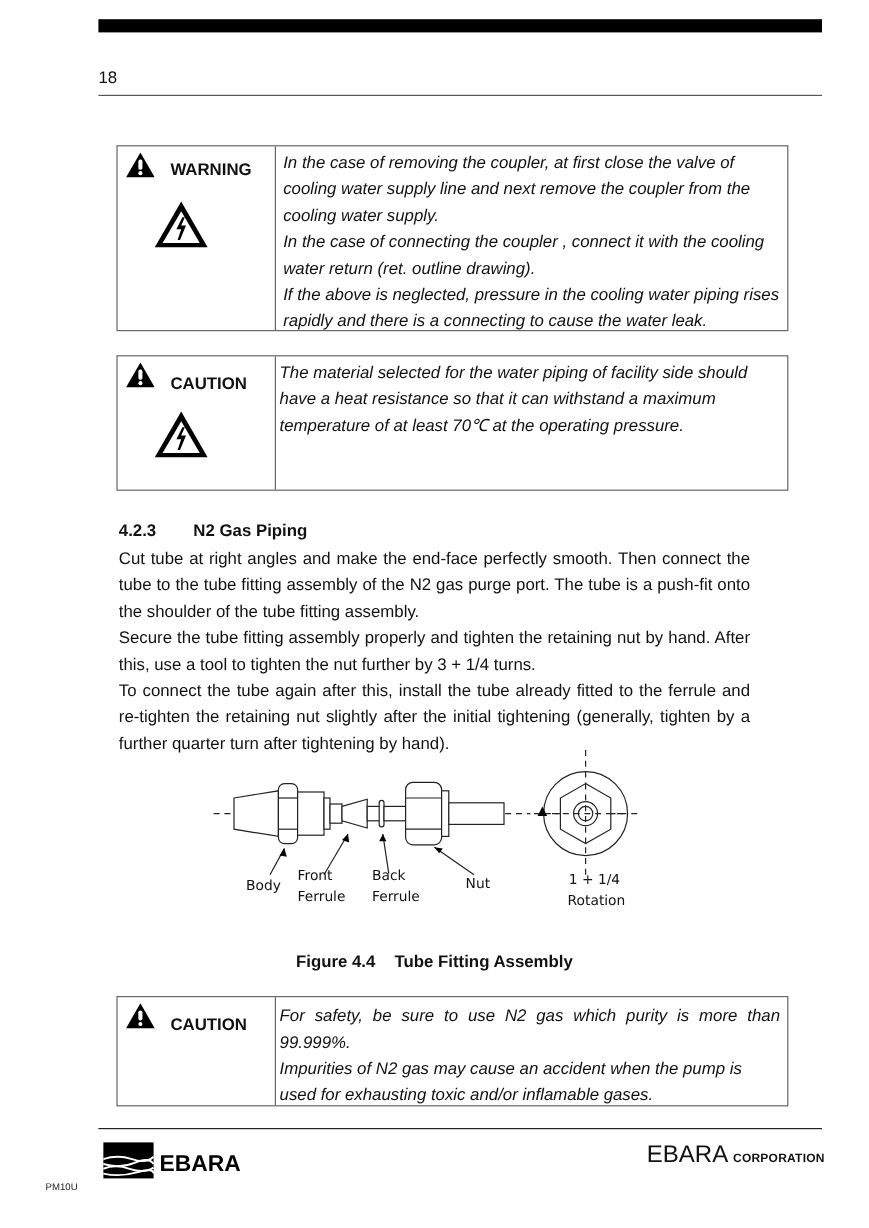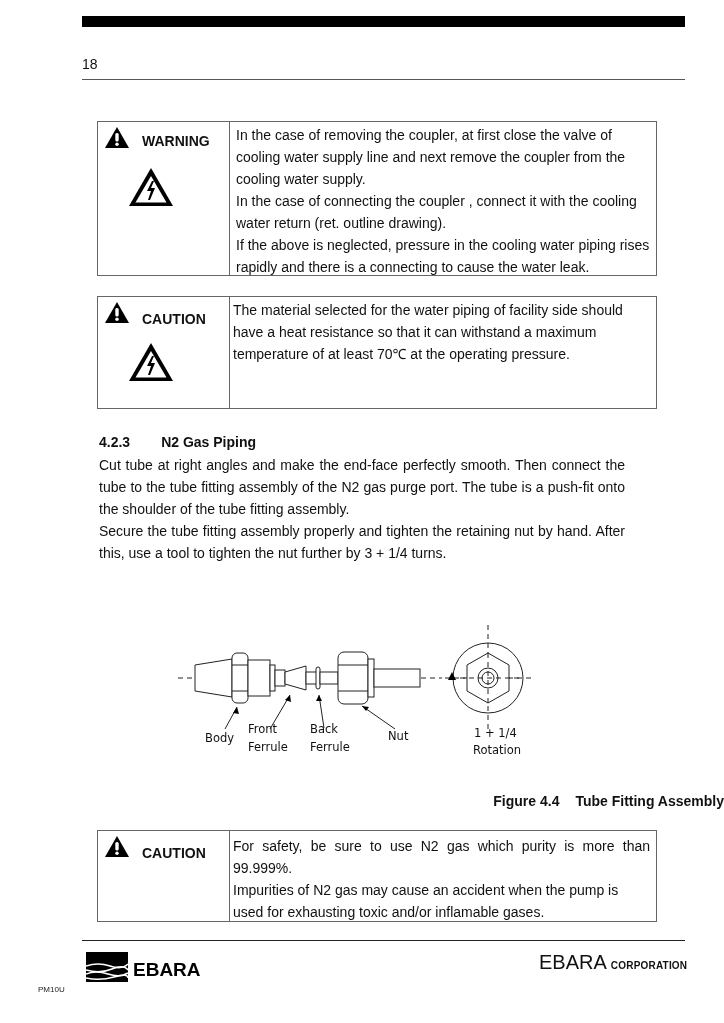--- a/index.html
+++ b/index.html
@@ -6,41 +6,41 @@
     body {
       width: 724px; height: 1023px; position: relative; overflow: hidden;
       font-family: "Liberation Sans", sans-serif; color: #111;
     }
     .top-bar { position: absolute; left: 82px; top: 16px; width: 603px; height: 11px; background: #000; }
     .page-number { position: absolute; left: 82px; top: 56px; font-size: 14px; text-align: center; }
     .header-rule { position: absolute; left: 82px; top: 79px; width: 603px; height: 1px; background: #555; }
 
     .notice { position: absolute; left: 97px; width: 558px; border: 1px solid #666; display: flex; }
     .notice .label-cell { width: 131px; border-right: 1px solid #666; position: relative; flex: none; }
-    .notice .text-cell { flex: 1; padding: 2px 6px 0 6px; font-size: 14px; line-height: 22px; }
+    .notice .text-cell { flex: 1; padding: 2px 6px 0 6px; font-size: 14px; line-height: 22px; font-style: italic; }
     .notice .text-cell p { margin: 0; }
     .notice.justify .text-cell p { text-align: justify; }
     .alert-icon { position: absolute; left: 7px; top: 5px; width: 24px; height: 21px; }
     .label-text { position: absolute; left: 44px; top: 11px; font-weight: bold; font-size: 14px; }
     .shock-icon { position: absolute; left: 30px; top: 45px; width: 46px; height: 40px; }
 
     #warning-box { top: 121px; height: 153px; }
     #caution-box-1 { top: 296px; height: 111px; }
     #caution-box-1 .label-text { top: 14px; }
     #caution-box-1 .shock-icon { top: 45px; }
     #caution-box-2 { top: 830px; height: 90px; }
     #caution-box-2 .label-text { top: 14px; }
 
     .section-heading { position: absolute; left: 99px; top: 434px; font-weight: bold; font-size: 14px; }
     .section-heading .num { margin-right: 31px; }
     .section-body { position: absolute; left: 99px; top: 454px; width: 526px; font-size: 14px; line-height: 22px; }
     .section-body p { margin: 0; text-align: justify; }
 
     .figure { position: absolute; left: 170px; top: 625px; width: 380px; height: 140px; }
-    .figure-caption { position: absolute; left: 0; width: 724px; top: 793px; text-align: right; font-weight: bold; font-size: 14px; }
+    .figure-caption { position: absolute; left: 0; width: 724px; top: 793px; text-align: center; font-weight: bold; font-size: 14px; }
     .figure-caption .num { margin-right: 16px; }
     .fig-label { font-family: "DejaVu Sans", sans-serif; font-size: 11.5px; fill: #111; }
 
     .footer-rule { position: absolute; left: 82px; top: 940px; width: 603px; height: 1px; background: #222; }
     .doc-code { position: absolute; left: 38px; top: 985px; font-size: 8px; color: #222; }
     .brand-logo { position: absolute; left: 86px; top: 950px; width: 122px; height: 34px; }
     .corp-name { position: absolute; left: 539px; top: 951px; font-size: 20px; }
     .corp-name .small { font-size: 10px; letter-spacing: 0.2px; margin-left: 4px; font-weight: bold; }
   </style>
 </head>
@@ -89,20 +89,21 @@
     <p>The material selected for the water piping of facility side should have a heat resistance so that it can withstand a maximum temperature of at least 70℃ at the operating pressure.</p>
   </div>
 </div>
 
 <div class="section-heading">
   <span class="num">4.2.3</span><span>N2 Gas Piping</span>
 </div>
 <div class="section-body">
   <p>Cut tube at right angles and make the end-face perfectly smooth. Then connect the tube to the tube fitting assembly of the N2 gas purge port. The tube is a push-fit onto the shoulder of the tube fitting assembly.</p>
   <p>Secure the tube fitting assembly properly and tighten the retaining nut by hand. After this, use a tool to tighten the nut further by 3 + 1/4 turns.</p>
+  <p>To connect the tube again after this, install the tube already fitted to the ferrule and re-tighten the retaining nut slightly after the initial tightening (generally, tighten by a further quarter turn after tightening by hand).</p>
 </div>
 
 <svg class="figure" viewBox="0 0 380 140">
   <g fill="none" stroke="#222" stroke-width="1">
 
     <line x1="8" y1="53" x2="272" y2="53" stroke-dasharray="5,4"></line>
     <line x1="275" y1="53" x2="365" y2="53" stroke-dasharray="5,4"></line>
     <line x1="318" y1="0" x2="318" y2="108" stroke-dasharray="5,4"></line>
 
     <path d="M25 40 L62 34 L62 72 L25 66 Z" fill="#fff"></path>

